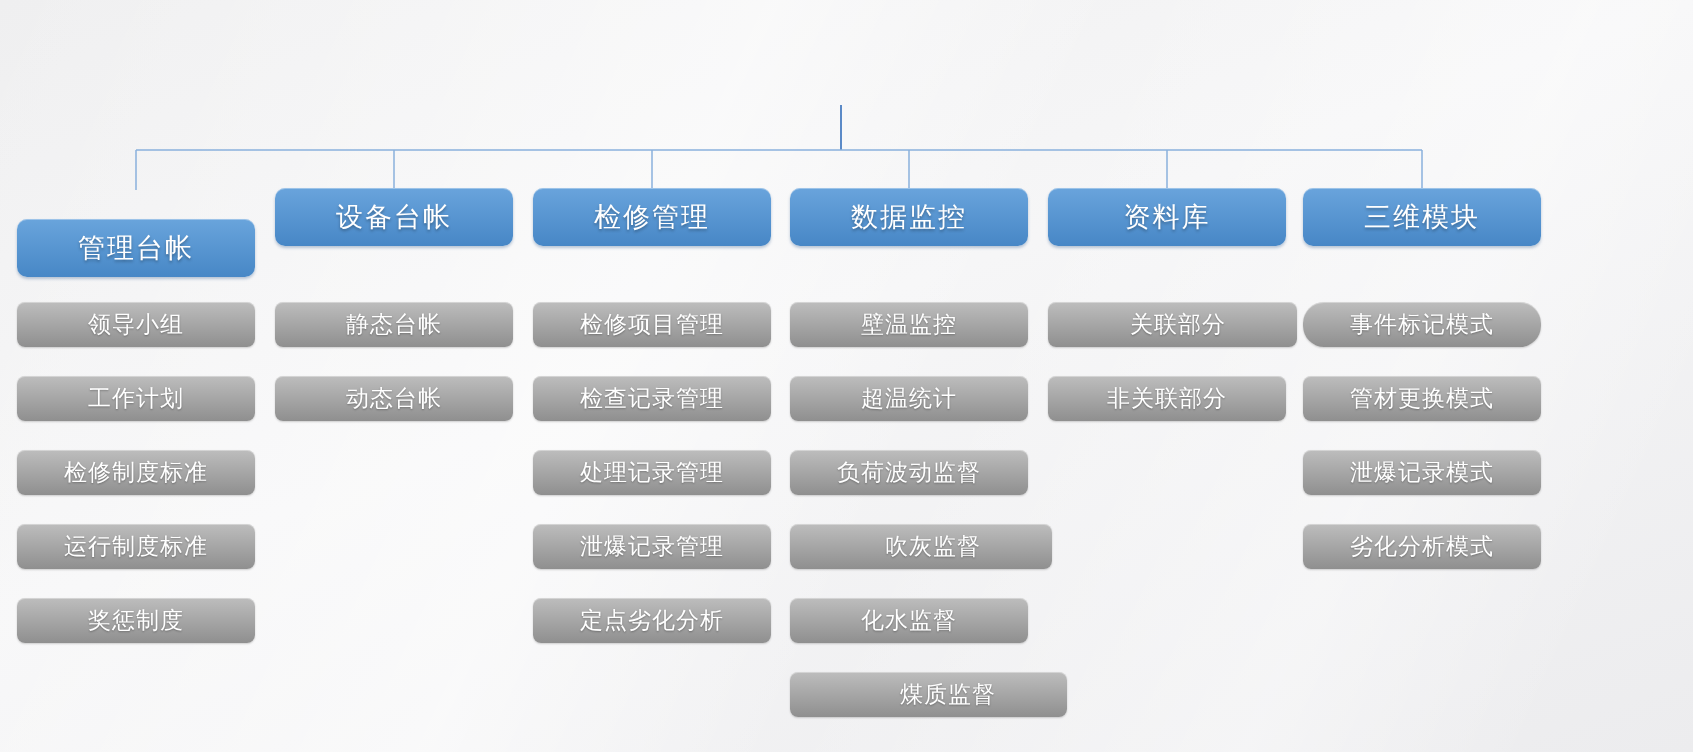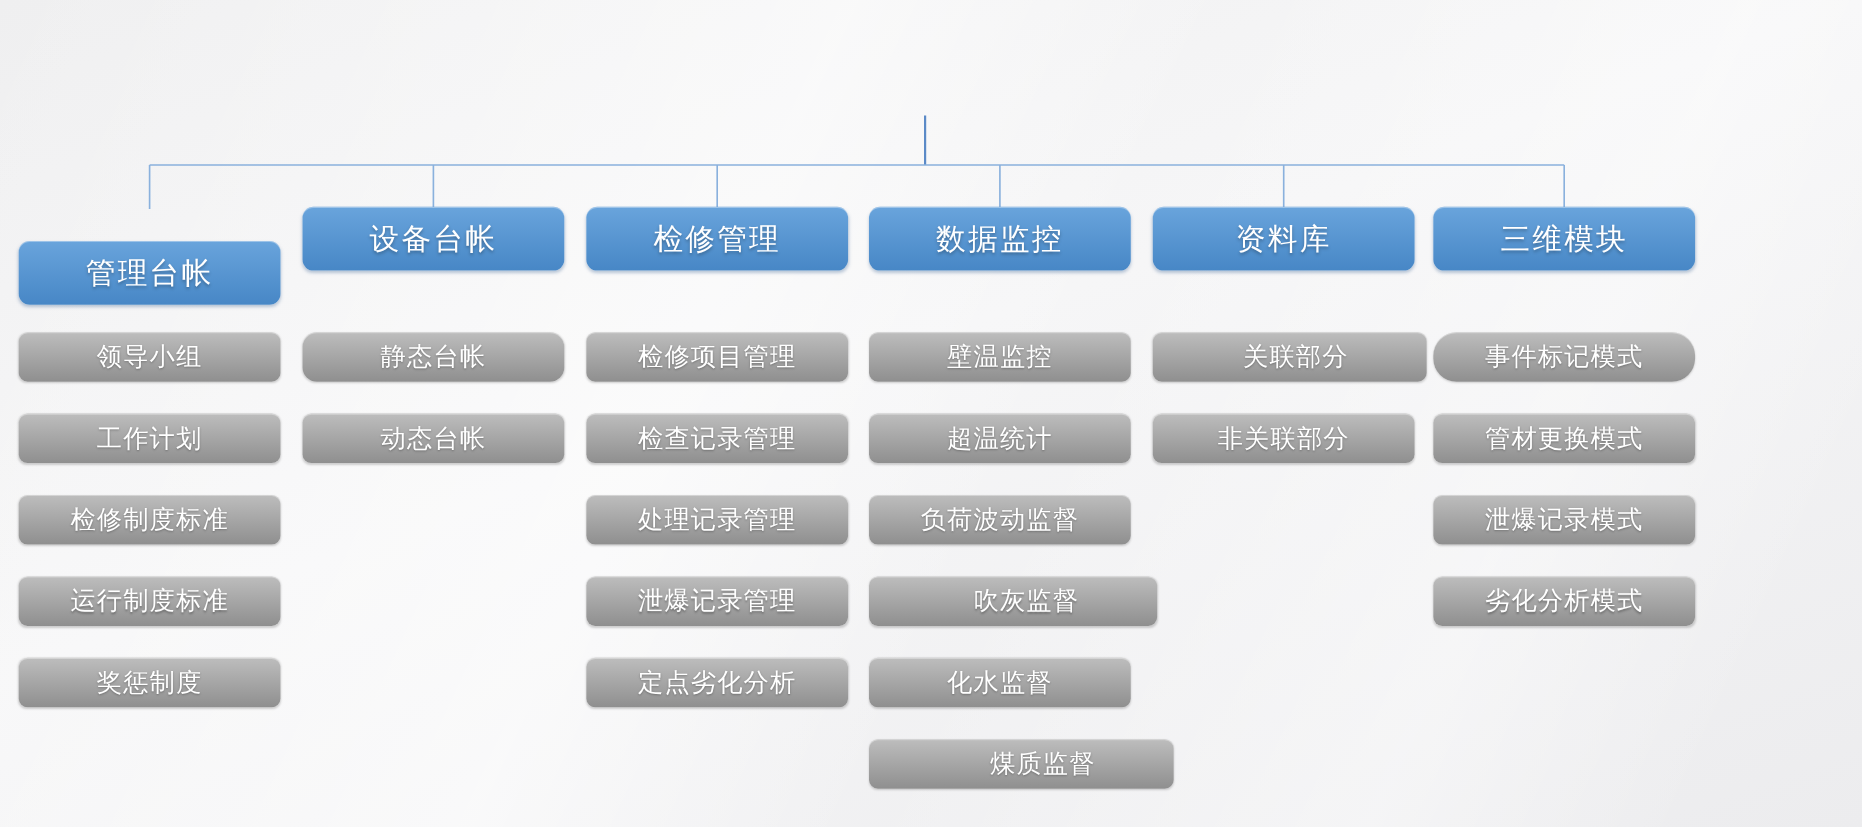--- a/index.html
+++ b/index.html
@@ -95,21 +95,21 @@
           <span>运行制度标准</span>
         </div>
         <div class="item-node" style="top: 598px;">
           <span>奖惩制度</span>
         </div>
       </div>
       <div class="column" style="left: 275px; top: 0px; width: 238px;">
         <div class="header-node" style="top: 188px;">
           <span>设备台帐</span>
         </div>
-        <div class="item-node" style="top: 302px; border-radius: 13px;">
+        <div class="item-node" style="top: 302px;">
           <span>静态台帐</span>
         </div>
         <div class="item-node" style="top: 376px;">
           <span>动态台帐</span>
         </div>
       </div>
       <div class="column" style="left: 533px; top: 0px; width: 238px;">
         <div class="header-node" style="top: 188px;">
           <span>检修管理</span>
         </div>

